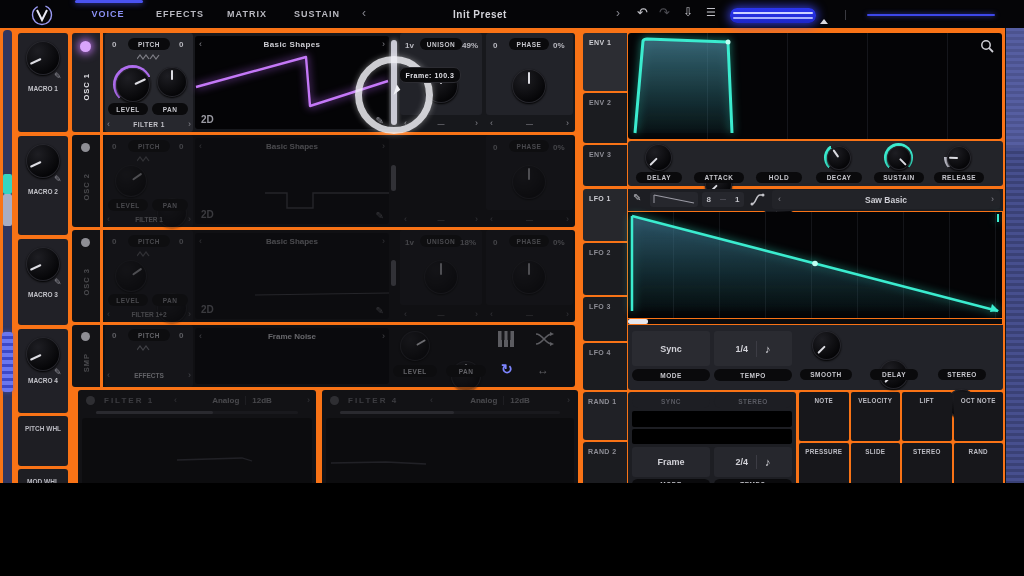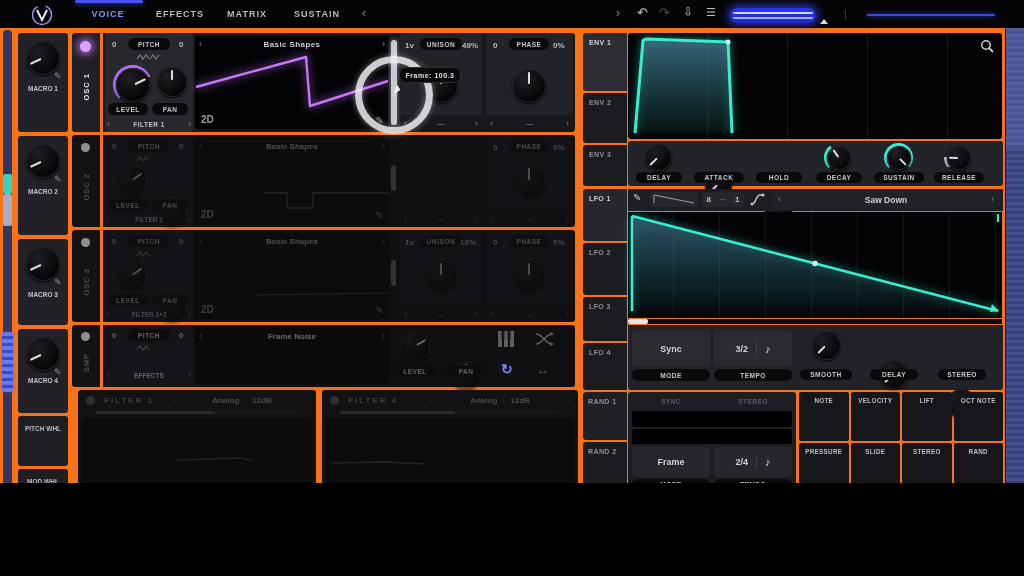--- a/index.html
+++ b/index.html
@@ -52,20 +52,21 @@
       <svg width="24" height="22" viewBox="0 0 24 22">
           <circle cx="12" cy="11" r="9.5" fill="none" stroke="#9a9af2" stroke-width="1.4" stroke-dasharray="40 8"></circle>
           <path d="M7 6 L12 16 L17 6" fill="none" stroke="#e8e8f2" stroke-width="2"></path>
         </svg>
     </div>
     <div class="abs" style="left:82px;top:0;width:52px;height:28px;display:flex;align-items:center;justify-content:center;font-size:9px;font-weight:bold;letter-spacing:1px;color:#8c92f5;">VOICE</div>
     <div class="abs" style="left:150px;top:0;width:60px;height:28px;display:flex;align-items:center;justify-content:center;font-size:9px;font-weight:bold;letter-spacing:1px;color:#b9b9c0;">EFFECTS</div>
     <div class="abs" style="left:218px;top:0;width:58px;height:28px;display:flex;align-items:center;justify-content:center;font-size:9px;font-weight:bold;letter-spacing:1px;color:#b9b9c0;">MATRIX</div>
     <div class="abs" style="left:284px;top:0;width:66px;height:28px;display:flex;align-items:center;justify-content:center;font-size:9px;font-weight:bold;letter-spacing:1px;color:#b9b9c0;">SUSTAIN</div>
     <div class="abs chev" style="left:362px;top:7px;font-size:12px;">‹</div>
+    <div class="abs" style="left:420px;top:0;width:120px;height:28px;display:flex;align-items:center;justify-content:center;font-size:10px;font-weight:bold;color:#d4d4da;letter-spacing:.5px;">Init Preset</div>
     <div class="abs chev" style="left:616px;top:7px;font-size:12px;">›</div>
     <div class="abs" style="left:637px;top:5px;font-size:13px;color:#c2c2c8;">↶</div>
     <div class="abs" style="left:659px;top:5px;font-size:13px;color:#4c4c52;">↷</div>
     <div class="abs" style="left:683px;top:5px;font-size:12px;color:#c2c2c8;">⇩</div>
     <div class="abs" style="left:706px;top:6px;font-size:11px;color:#c2c2c8;">☰</div>
     <div class="abs" style="left:730px;top:8px;width:86px;height:15px;border-radius:7px;background:linear-gradient(#2b36f0,#1d26c8);box-shadow:0 0 10px 2px rgba(60,70,250,.75);overflow:hidden;">
       <div class="abs" style="left:3px;top:4px;width:80px;height:2px;background:#cdd2ff;border-radius:1px;"></div>
       <div class="abs" style="left:3px;top:9px;width:80px;height:2px;background:#aab2ff;border-radius:1px;"></div>
     </div>
     <div class="abs" style="left:820px;top:19px;width:0;height:0;border-left:4px solid transparent;border-right:4px solid transparent;border-bottom:5px solid #d8d8de;"></div>
@@ -545,21 +546,21 @@
       <span style="width:6px;height:1px;background:#4a4a52;display:inline-block;"></span>
       <span style="font-size:8px;font-weight:bold;color:#c2c2c8;">1</span>
     </div>
     <svg class="abs" style="left:122px;top:4px;" width="16" height="13" viewBox="0 0 16 13">
         <path d="M2 11 C6 11 6 2 10 2 L14 2" fill="none" stroke="#c2c2c8" stroke-width="1.6"></path>
         <circle cx="2" cy="11" r="1.5" fill="#c2c2c8"></circle>
         <circle cx="13" cy="2" r="1.5" fill="#c2c2c8"></circle>
       </svg>
     <div class="abs" style="left:144px;top:1px;width:228px;height:19px;display:flex;align-items:center;justify-content:space-between;padding:0 6px;box-sizing:border-box;background:#222328;border-radius:3px;">
       <span class="chev">‹</span>
-      <span style="font-size:8.5px;font-weight:bold;color:#cdcdd3;">Saw Down</span>
+      <span style="font-size:8.5px;font-weight:bold;color:#cdcdd3;">Saw Basic</span>
       <span class="chev">›</span>
     </div>
   </div>
   <div class="abs display grid46" style="left:628px;top:212px;width:374px;height:106px;border-radius:0;">
     <svg class="glowteal" width="374" height="106" viewBox="0 0 374 106">
       <defs>
           <linearGradient id="lfofill" x1="0" y1="0" x2="0" y2="1">
             <stop offset="0" stop-color="rgba(85,105,160,.45)"></stop>
             <stop offset="1" stop-color="rgba(30,40,70,.06)"></stop>
           </linearGradient>
@@ -574,21 +575,21 @@
   </div>
   <div class="abs" style="left:628px;top:319px;width:374px;height:5px;background:#0b0b0d;">
     <div class="abs" style="left:0;top:0;width:20px;height:5px;background:#e6e6ec;border-radius:2px;"></div>
   </div>
   <div class="abs panel" style="left:628px;top:325px;width:375px;height:65px;background:#222329;border-radius:0 0 3px 3px;">
     <div class="abs" style="left:4px;top:6px;width:78px;height:35px;background:#2a2b31;border-radius:3px;display:flex;align-items:center;justify-content:center;">
       <span style="font-size:9px;font-weight:bold;color:#d2d2d8;">Sync</span>
     </div>
     <div class="abs pill" style="left:4px;top:44px;width:78px;">MODE</div>
     <div class="abs" style="left:86px;top:6px;width:78px;height:35px;background:#2a2b31;border-radius:3px;display:flex;align-items:center;justify-content:center;gap:8px;">
-      <span style="font-size:9px;font-weight:bold;color:#d2d2d8;">3/2</span>
+      <span style="font-size:9px;font-weight:bold;color:#d2d2d8;">1/4</span>
       <span style="width:1px;height:16px;background:#3c3c44;display:inline-block;"></span>
       <span style="font-size:11px;color:#d2d2d8;">♪</span>
     </div>
     <div class="abs pill" style="left:86px;top:44px;width:78px;">TEMPO</div>
     <div class="knob abs" style="left:184px;top:6px;width:29px;height:29px;">
         <span class="ptr" style="--a:-135deg;"></span>
       </div>
     <div class="knob abs" style="left:251px;top:6px;width:29px;height:29px;">
         <span class="ptr" style="--a:-135deg;"></span>
       </div>

